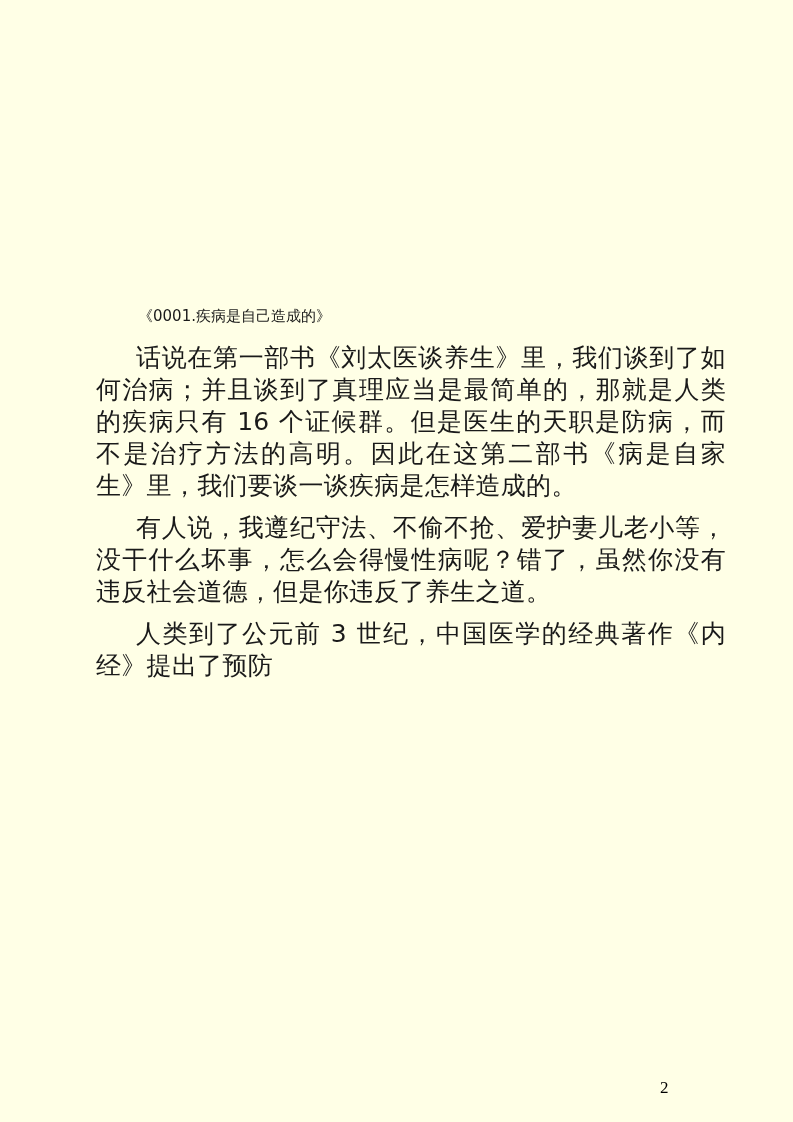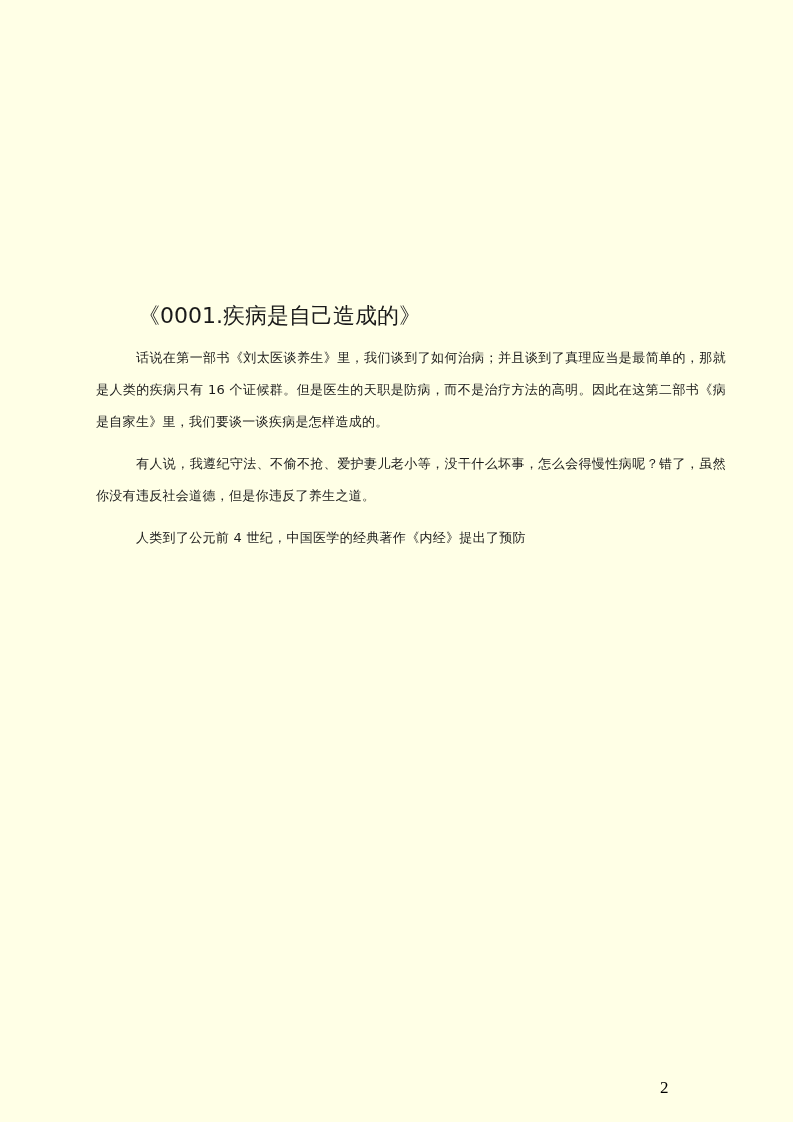--- a/index.html
+++ b/index.html
@@ -1,25 +1,25 @@
 <!DOCTYPE html>
 <html><head>
 <meta charset="utf-8">
 <style>
   html, body { margin:0; padding:0; }
   body { width:793px; height:1122px; background:#ffffe6; position:relative; overflow:hidden;
          font-family:"DejaVu Sans", "Liberation Sans", sans-serif; color:#1a1a1a; }
   .page { position:absolute; left:96px; top:300px; width:630px; }
-  .title { font-size:22px; line-height:32px; margin:0 0 10px 0; padding-left:42px; }
-  .para { font-size:13px; line-height:32px; text-indent:40px; margin:0 0 10px 0; text-align:justify; letter-spacing:0.3px; }
+  .title { font-size:15px; line-height:32px; margin:0 0 10px 0; padding-left:42px; }
+  .para { font-size:25px; line-height:32px; text-indent:40px; margin:0 0 10px 0; text-align:justify; letter-spacing:0.3px; }
   .pagenum { position:absolute; left:660px; top:1078px; font-family:"Liberation Serif", serif; font-size:17px; color:#000; }
 </style>
 </head>
 <body>
 
 <div class="page">
   <p class="title">《0001.疾病是自己造成的》</p>
   <p class="para">话说在第一部书《刘太医谈养生》里，我们谈到了如何治病；并且谈到了真理应当是最简单的，那就是人类的疾病只有 16 个证候群。但是医生的天职是防病，而不是治疗方法的高明。因此在这第二部书《病是自家生》里，我们要谈一谈疾病是怎样造成的。</p>
   <p class="para">有人说，我遵纪守法、不偷不抢、爱护妻儿老小等，没干什么坏事，怎么会得慢性病呢？错了，虽然你没有违反社会道德，但是你违反了养生之道。</p>
-  <p class="para">人类到了公元前 4 世纪，中国医学的经典著作《内经》提出了预防</p>
+  <p class="para">人类到了公元前 3 世纪，中国医学的经典著作《内经》提出了预防</p>
 </div>
 
 <div class="pagenum">2</div>
 
 </body></html>

